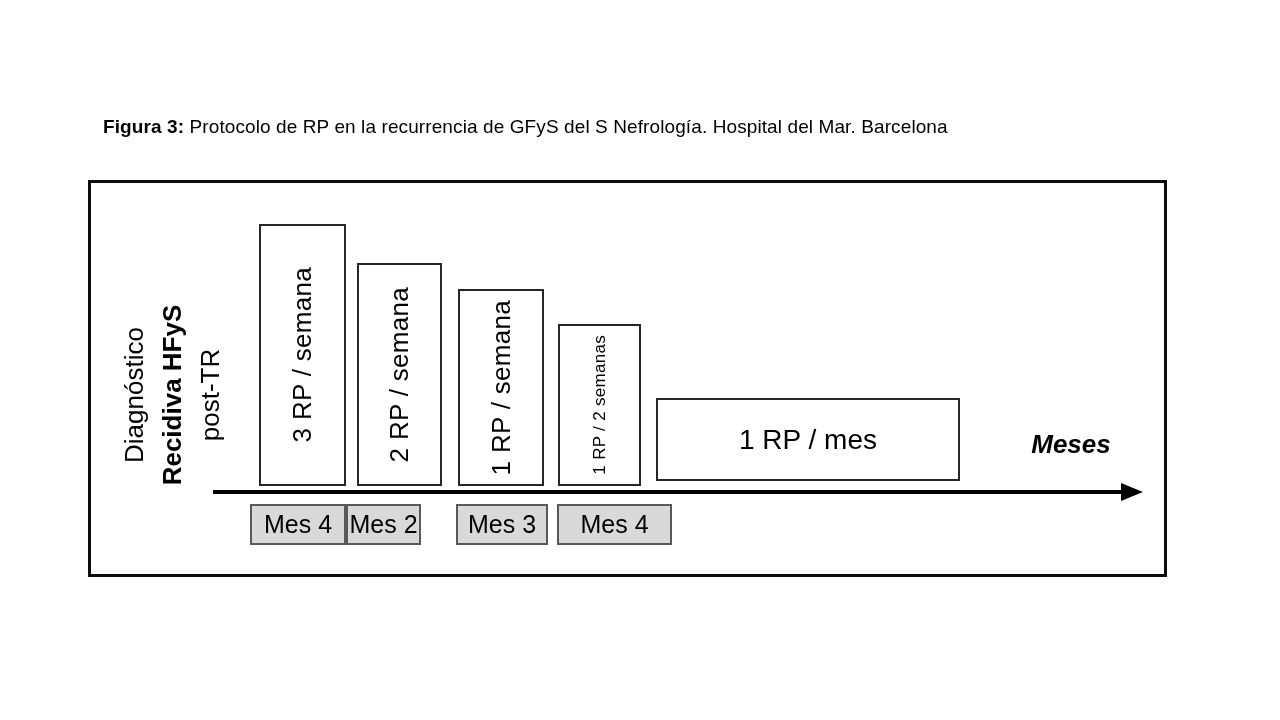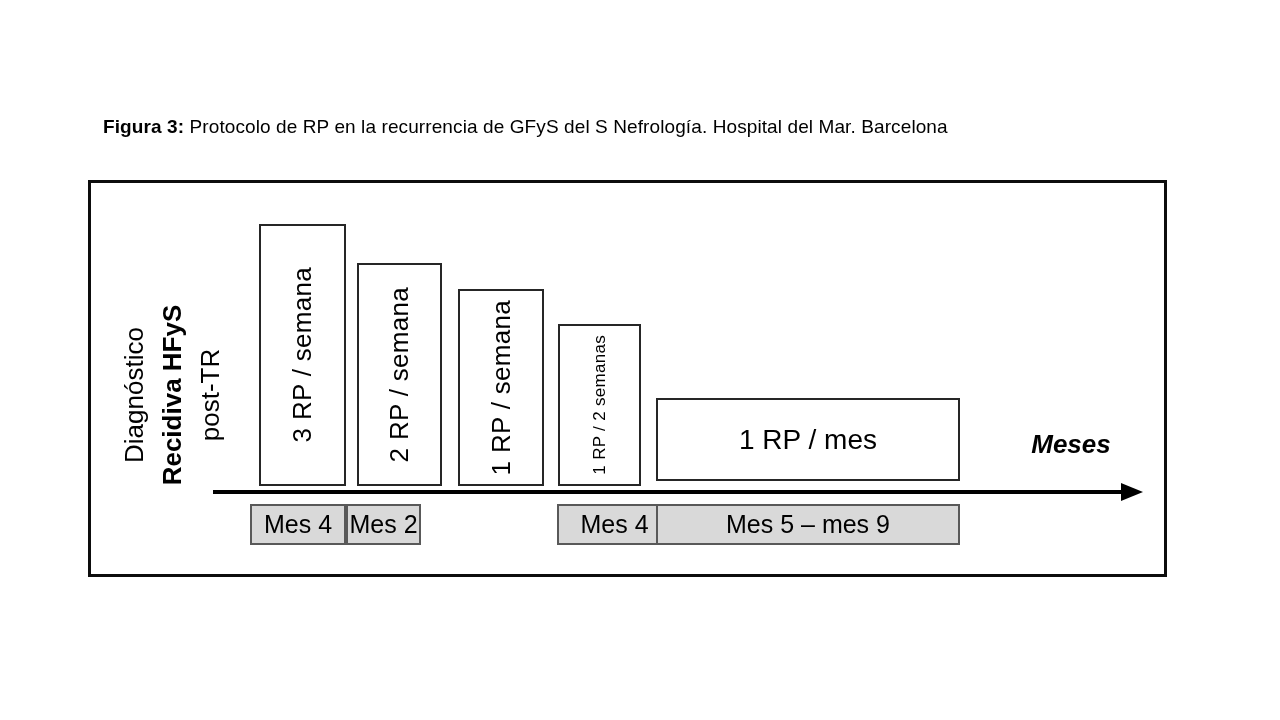--- a/index.html
+++ b/index.html
@@ -97,17 +97,17 @@
     <div class="bar bar-wide">
       <span class="htext">1 RP / mes</span>
     </div>
 
     <div class="axis-line"></div>
     <div class="axis-head"></div>
     <div class="axis-label">Meses</div>
 
     <div class="month m1">Mes 4</div>
     <div class="month m2">Mes 2</div>
+    <div class="month m3">Mes 3</div>
     <div class="month m4">Mes 4</div>
-    <div class="month m5">Mes 5 – mes 9</div>
 
   </div>
 </div>
 
 </body></html>

